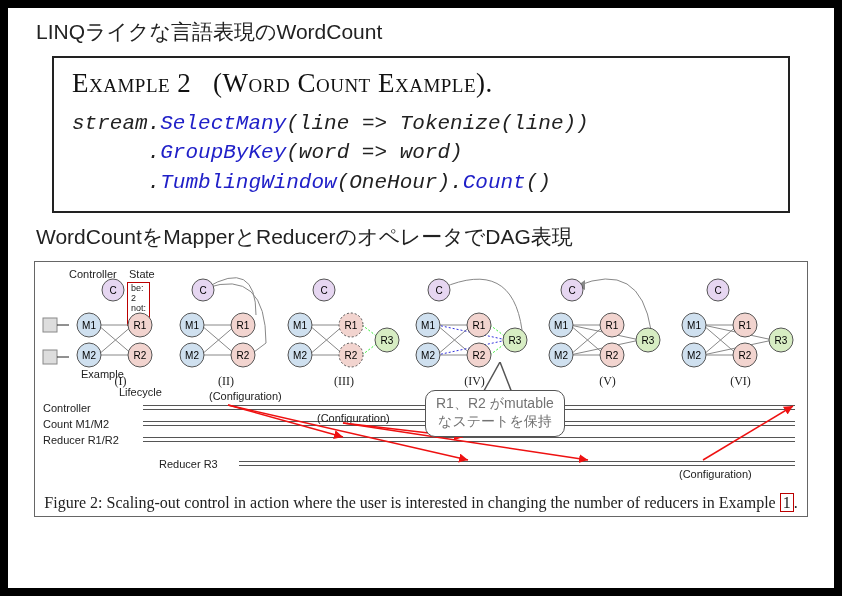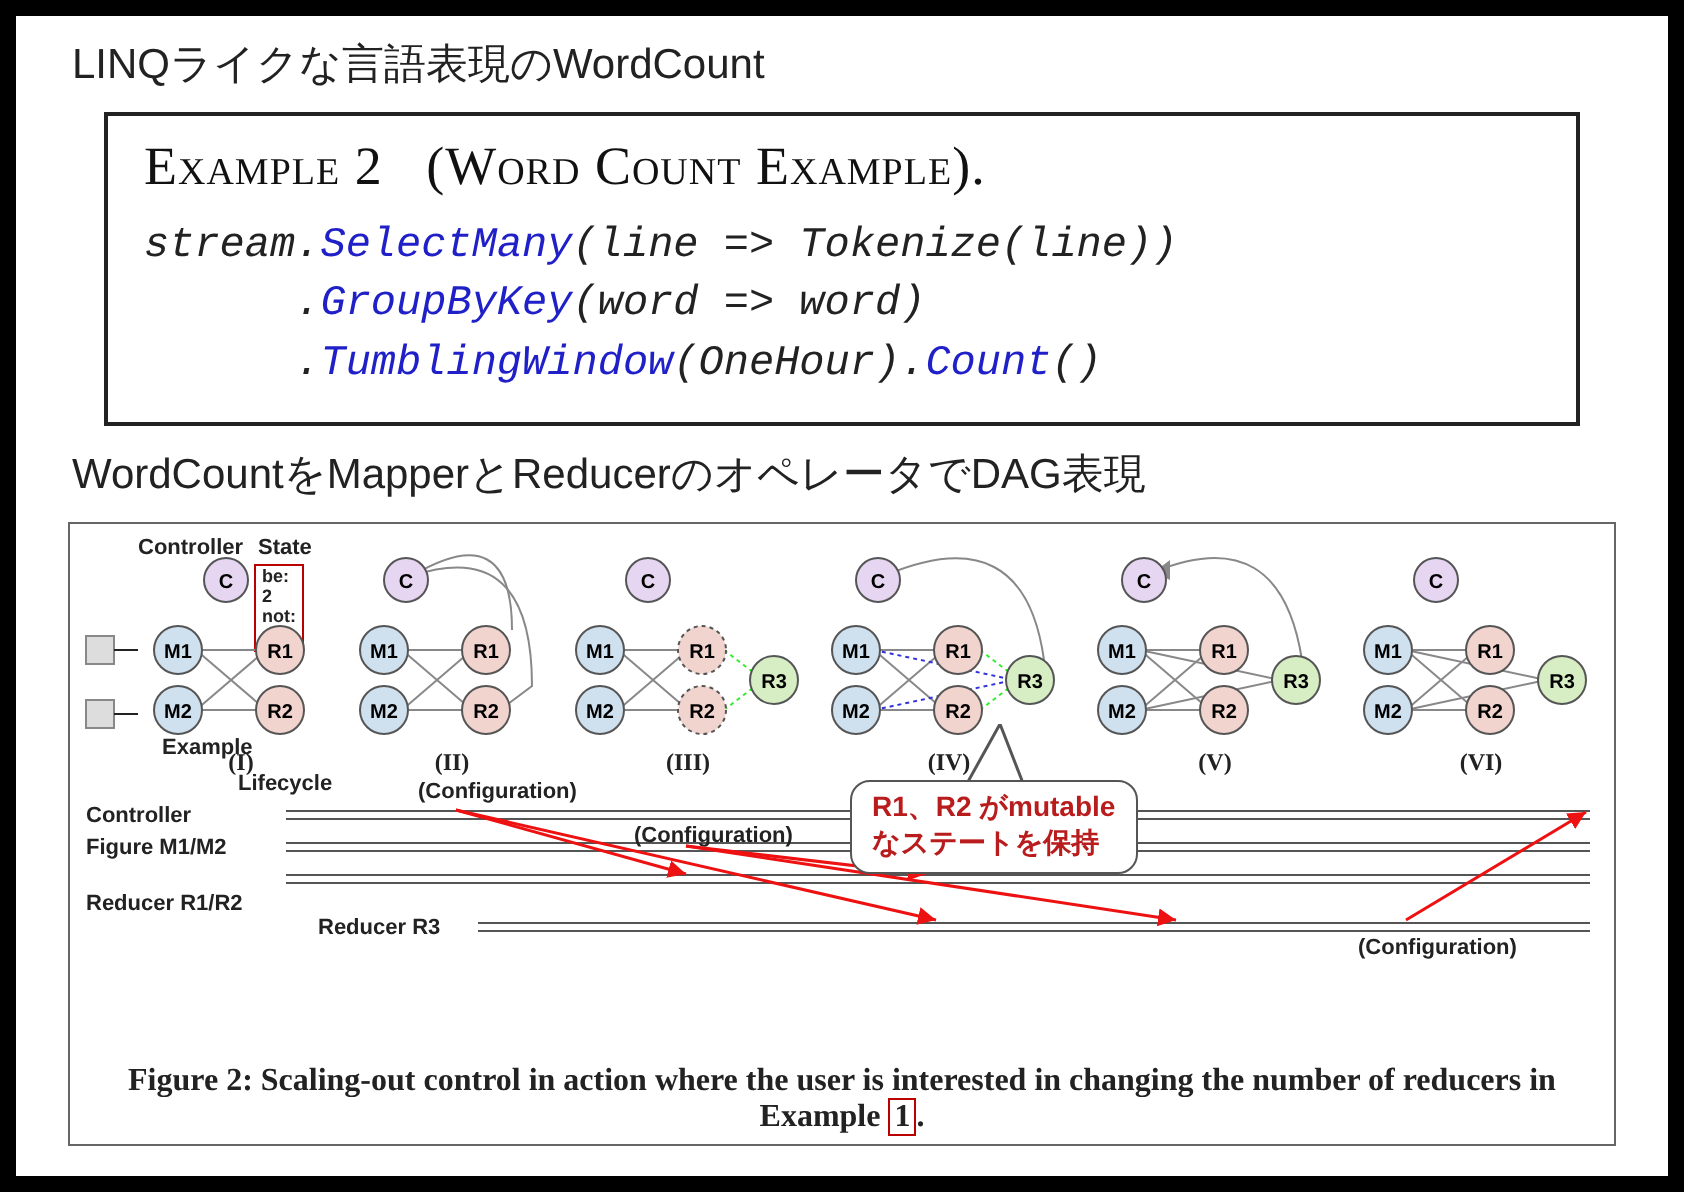--- a/index.html
+++ b/index.html
@@ -42,22 +42,21 @@
     line-height: 1.4;
     white-space: pre;
     color: #222;
   }
   .m { color: #2020c8; } 
   .figure-box {
     border: 1px solid #666;
     margin: 6px 2px 0 2px;
     padding: 6px 4px 4px 4px;
     position: relative;
-    height: 312px;
-    font-weight: bold;
+    height: 256px;
   }
   .dag-row {
     display: flex;
     gap: 8px;
     align-items: flex-start;
     height: 120px;
     padding-left: 2px;
   }
   .dag {
     position: relative;
@@ -115,21 +114,22 @@
     color: #222;
   }
   .callout {
     position: absolute;
     background: #fff;
     border: 1.5px solid #555;
     border-radius: 10px;
     font-size: 14px;
     padding: 4px 10px 6px 10px;
     line-height: 1.25;
-    color: #b91c1c;
+    color: #737373;
+    text-align: center;
   }
   .fig-caption {
     text-align: center;
     font-size: 16px;
     font-family: "Times New Roman", serif;
     color: #222;
     margin-top: 18px;
   }
   .fig-caption .refbox {
     border: 1px solid #b00;
@@ -318,24 +318,24 @@
         <div class="roman">(VI)</div>
       </div>
     </div>
 
     <div class="lifecycle">
       <div class="ll-label" style="top:-4px;left:80px;">Lifecycle</div>
 
       <div class="ll-label" style="top:12px;">Controller</div>
       <div class="ll-track" style="top:15px;"></div>
 
-      <div class="ll-label" style="top:28px;">Figure M1/M2</div>
+      <div class="ll-label" style="top:28px;">Count M1/M2</div>
       <div class="ll-track" style="top:31px;"></div>
 
-      <div class="ll-label" style="top:56px;">Reducer R1/R2</div>
+      <div class="ll-label" style="top:44px;">Reducer R1/R2</div>
       <div class="ll-track" style="top:47px;"></div>
 
       <div class="ll-label" style="top:68px;left:120px;">Reducer R3</div>
       <div class="ll-track" style="top:71px;left:200px;"></div>
 
       <div class="conf-label" style="top:0px;left:170px;">(Configuration)</div>
       <div class="conf-label" style="top:22px;left:278px;">(Configuration)</div>
       <div class="conf-label" style="top:78px;left:640px;">(Configuration)</div>
 
       <svg style="position:absolute;left:104px;right:8px;top:0;height:90px;width:calc(100% - 112px)">

